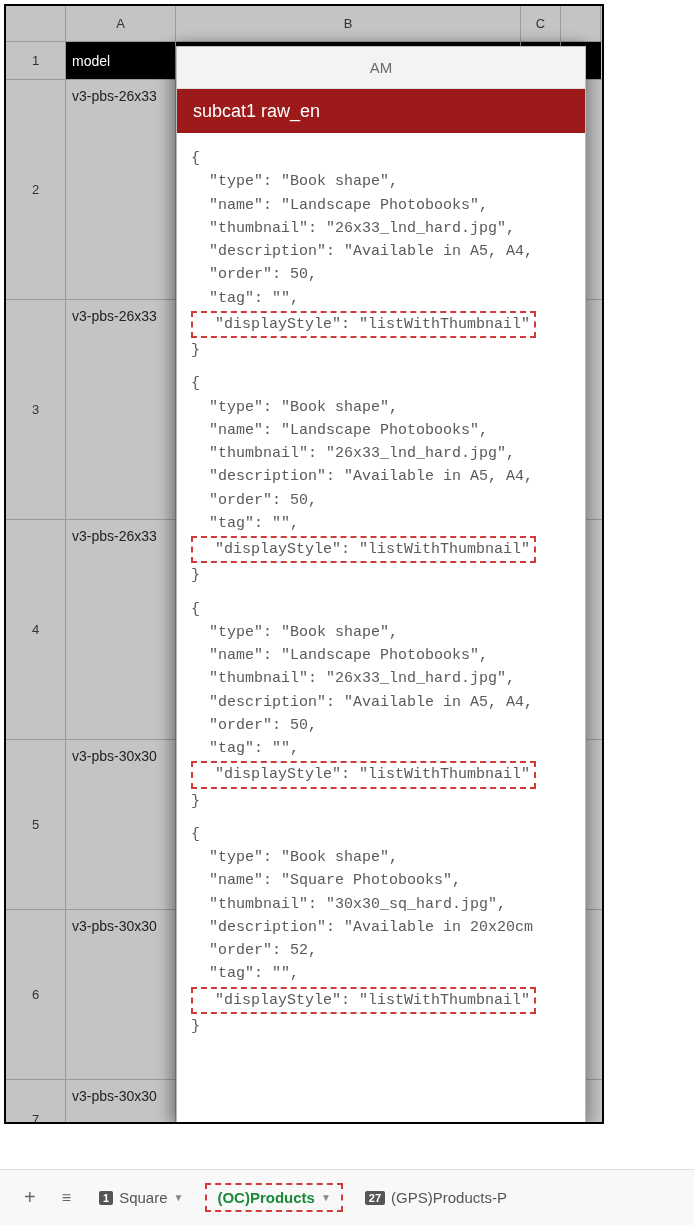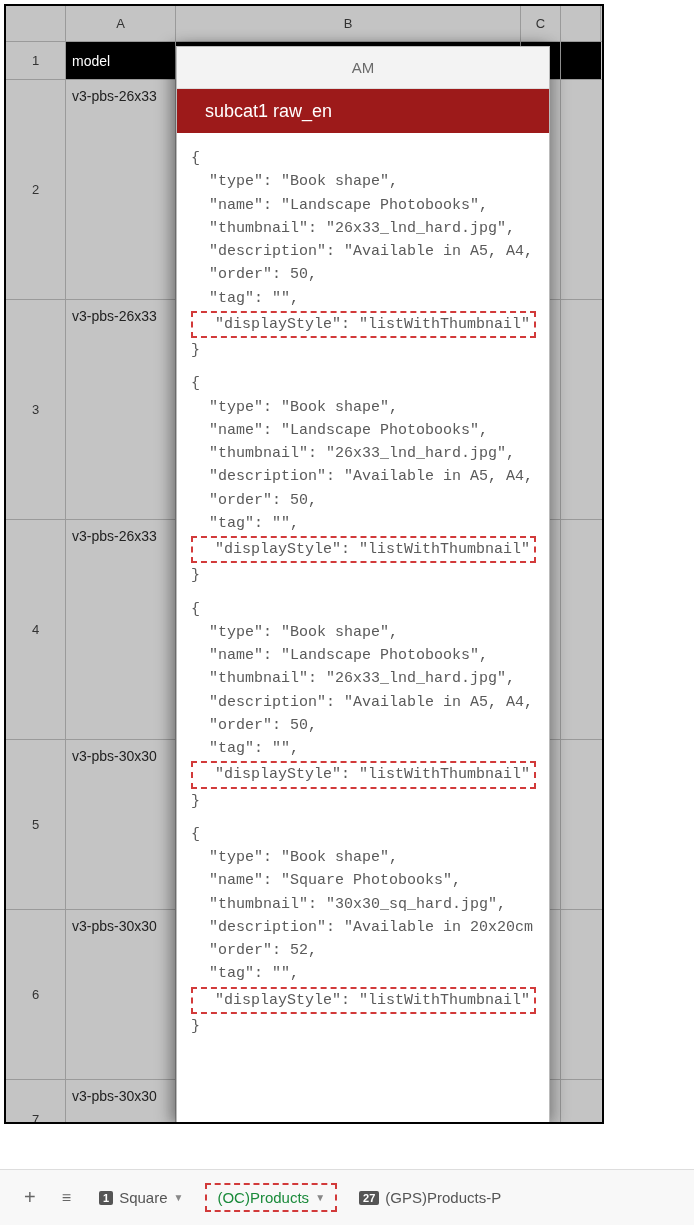--- a/index.html
+++ b/index.html
@@ -77,21 +77,21 @@
   .r4 { height: 220px; }
   .r5 { height: 170px; }
   .r6 { height: 170px; }
   .r7 { height: 80px; }
 
   
   .overlay {
     position: absolute;
     top: 40px;
     left: 170px;
-    width: 374px;
+    width: 410px;
     height: 1078px;
     background: #fdfdfd;
     box-shadow: -6px 0 14px rgba(0,0,0,0.35), 6px 0 14px rgba(0,0,0,0.25);
     display: flex; flex-direction: column;
     border: 1px solid #bbb;
     z-index: 10;
     overflow: hidden;
   }
   .ov-head {
     height: 42px;
@@ -99,21 +99,21 @@
     color: #6a6a6a;
     font-size: 15px;
     display: flex; align-items: center; justify-content: center;
     border-bottom: 1px solid #ddd;
   }
   .ov-title {
     height: 44px;
     background: #9d1a1a;
     color: #fff;
     font-size: 18px;
-    padding: 0 28px;
+    padding: 0 16px;
     display: flex; align-items: center;
   }
   .ov-body {
     flex: 1;
     padding: 14px 10px 10px 14px;
     background: #fff;
     overflow: hidden;
   }
   .json-block {
     font-family: "Courier New", monospace;
@@ -145,20 +145,21 @@
   }
   .tbtn {
     display: flex; align-items: center; gap: 6px;
     padding: 6px 8px;
     white-space: nowrap;
   }
   .tbtn.active {
     color: #1a8a3a;
     border: 2px dashed #d23a3a;
     padding: 4px 10px;
+    font-weight: bold;
   }
   .badge {
     background: #555; color: #fff;
     font-size: 11px; font-weight: bold;
     padding: 1px 4px; border-radius: 2px;
   }
   .plus, .menu { font-size: 20px; color: #666; padding: 0 6px; cursor: pointer; }
   .menu { font-size: 16px; }
   .dd { font-size: 10px; color: #888; }
 </style>

